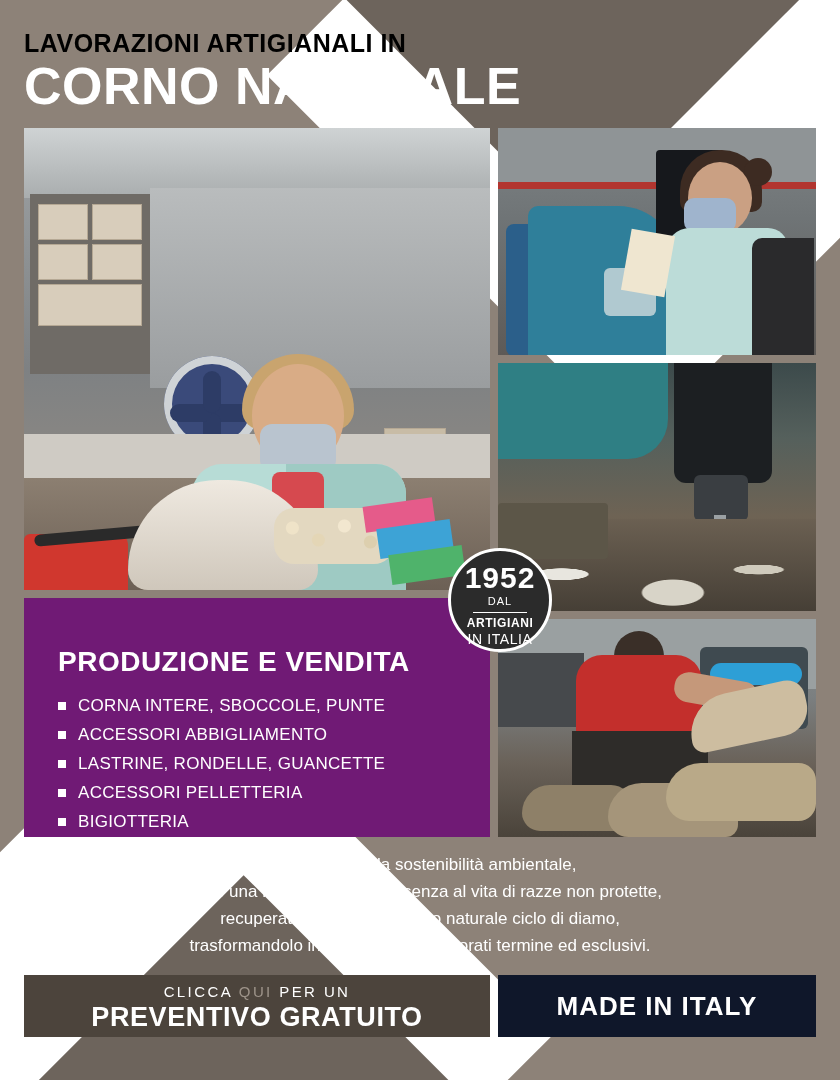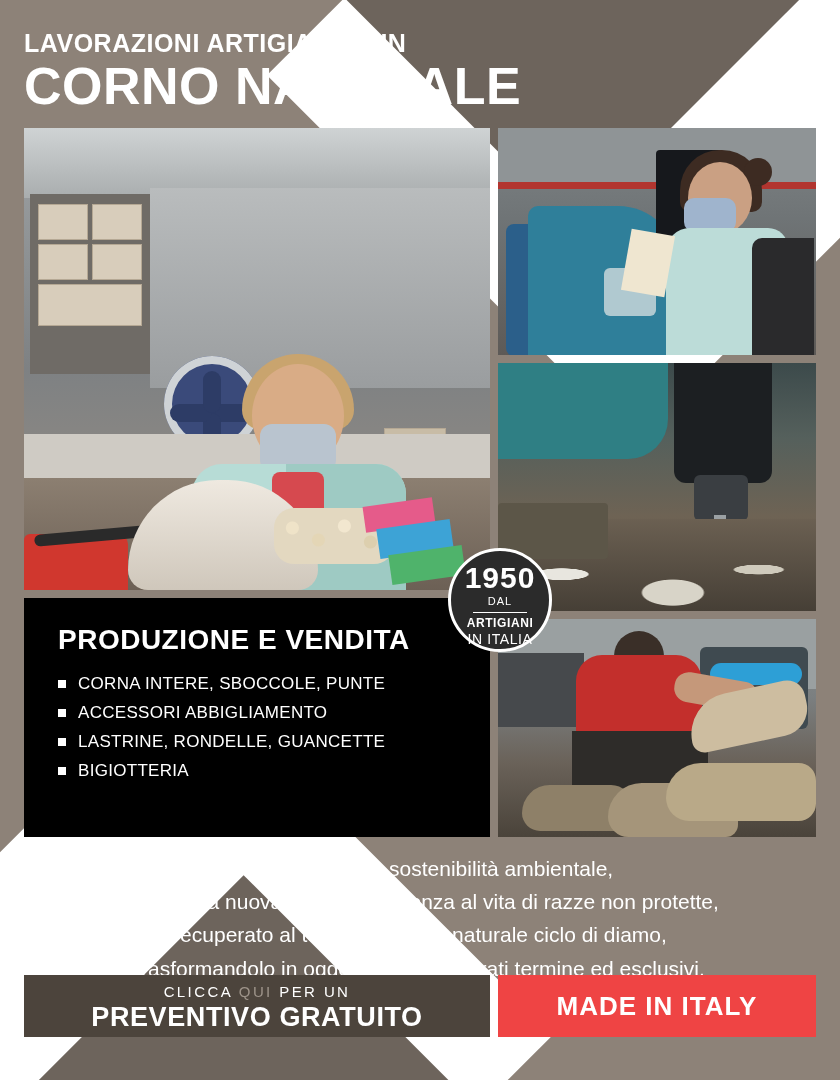--- a/index.html
+++ b/index.html
@@ -73,21 +73,21 @@
     position: absolute;
     left: 24px;
     top: 30px;
     width: 640px;
     color: #ffffff;
   }
   .kicker {
     font-size: 25px;
     letter-spacing: 0.5px;
     font-weight: bold;
-    color: #ffffff;
+    color: #000000;
     line-height: 1.05;
   }
   .headline {
     font-size: 52px;
     font-weight: bold;
     letter-spacing: 0.5px;
     line-height: 1.0;
     margin-top: 4px;
     color: #ffffff;
   }
@@ -215,23 +215,23 @@
   .badge-l1 { font-size: 12px; font-weight: bold; letter-spacing: 0.6px; line-height: 1.15; }
   .badge-l2 { font-size: 14px; font-weight: normal; letter-spacing: 0.6px; line-height: 1.15; }
 
   
   .products {
     position: absolute;
     left: 24px;
     top: 598px;
     width: 466px;
     height: 239px;
-    background: #000000;
+    background: #701a75;
     box-sizing: border-box;
-    padding: 26px 0 0 34px;
+    padding: 48px 0 0 34px;
     color: #ffffff;
   }
   .products-title {
     font-size: 28px;
     font-weight: bold;
     letter-spacing: 0.5px;
     margin-bottom: 18px;
   }
   .prod-list { list-style: none; margin: 0; padding: 0; }
   .prod-item {
@@ -250,21 +250,21 @@
   }
 
   
   .blurb {
     position: absolute;
     left: 24px;
     top: 852px;
     width: 792px;
     text-align: center;
     color: #ffffff;
-    font-size: 21px;
+    font-size: 17px;
     line-height: 1.58;
   }
 
   
   .cta {
     position: absolute;
     left: 24px;
     top: 975px;
     width: 466px;
     height: 62px;
@@ -278,21 +278,21 @@
   .cta-small { font-size: 15px; letter-spacing: 2.4px; }
   .cta-small .dim { color: #9e948a; }
   .cta-big { font-size: 27px; font-weight: bold; letter-spacing: 0.6px; margin-top: 2px; }
 
   .made {
     position: absolute;
     left: 498px;
     top: 975px;
     width: 318px;
     height: 62px;
-    background: #ef4444;
+    background: #0f172a;
     color: #ffffff;
     display: flex;
     align-items: center;
     justify-content: center;
     font-size: 26px;
     font-weight: bold;
     letter-spacing: 1px;
   }
 </style>
 </head>
@@ -395,21 +395,21 @@
         <div class="p4-arm"></div>
         <div class="p4-apron"></div>
         <div class="p4-horn1"></div>
         <div class="p4-horn4"></div>
         <div class="p4-horn3"></div>
         <div class="p4-horn2"></div>
       </div>
     </div>
 
     <div class="badge">
-      <div class="badge-year">1950</div>
+      <div class="badge-year">1952</div>
       <div class="badge-dal">DAL</div>
       <div class="badge-rule"></div>
       <div class="badge-l1">ARTIGIANI</div>
       <div class="badge-l2">IN ITALIA</div>
     </div>
 
     <div class="products">
       <div class="products-title">PRODUZIONE E VENDITA</div>
       <ul class="prod-list">
         <li class="prod-item">
@@ -419,20 +419,24 @@
         <li class="prod-item">
           <span class="bullet"></span>
           <span>ACCESSORI ABBIGLIAMENTO</span>
         </li>
         <li class="prod-item">
           <span class="bullet"></span>
           <span>LASTRINE, RONDELLE, GUANCETTE</span>
         </li>
         <li class="prod-item">
           <span class="bullet"></span>
+          <span>ACCESSORI PELLETTERIA</span>
+        </li>
+        <li class="prod-item">
+          <span class="bullet"></span>
           <span>BIGIOTTERIA</span>
         </li>
       </ul>
     </div>
 
     <div class="blurb">
       <div>Nel rispetto della sostenibilità ambientale,</div>
       <div>diamo una nuova forma ed essenza al vita di razze non protette,</div>
       <div>recuperato al termine del loro naturale ciclo di diamo,</div>
       <div>trasformandolo in oggetti e semi-lavorati termine ed esclusivi.</div>

